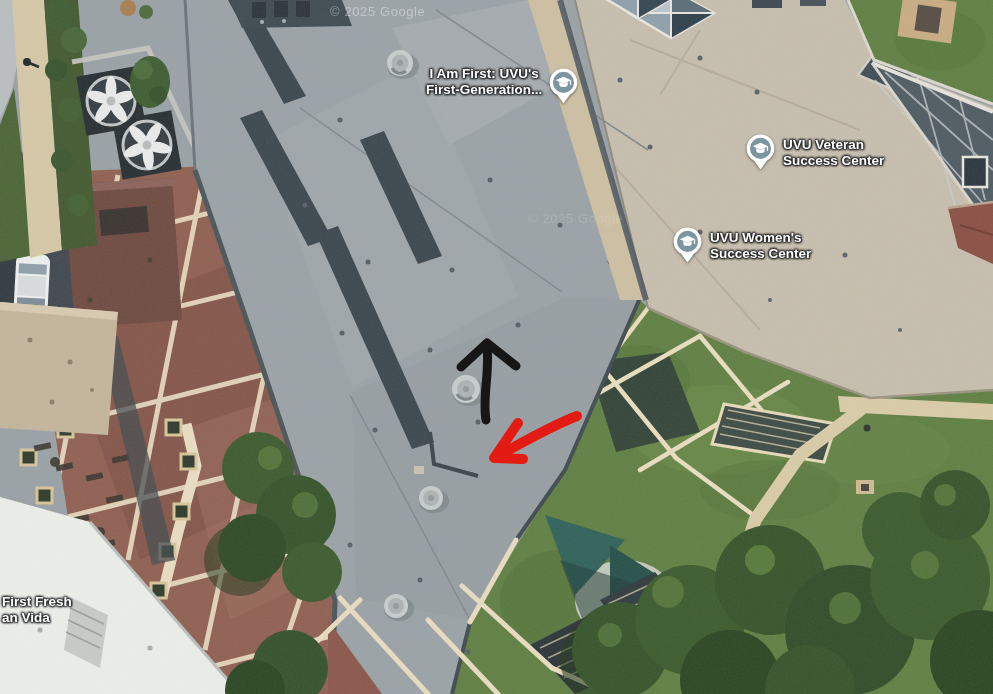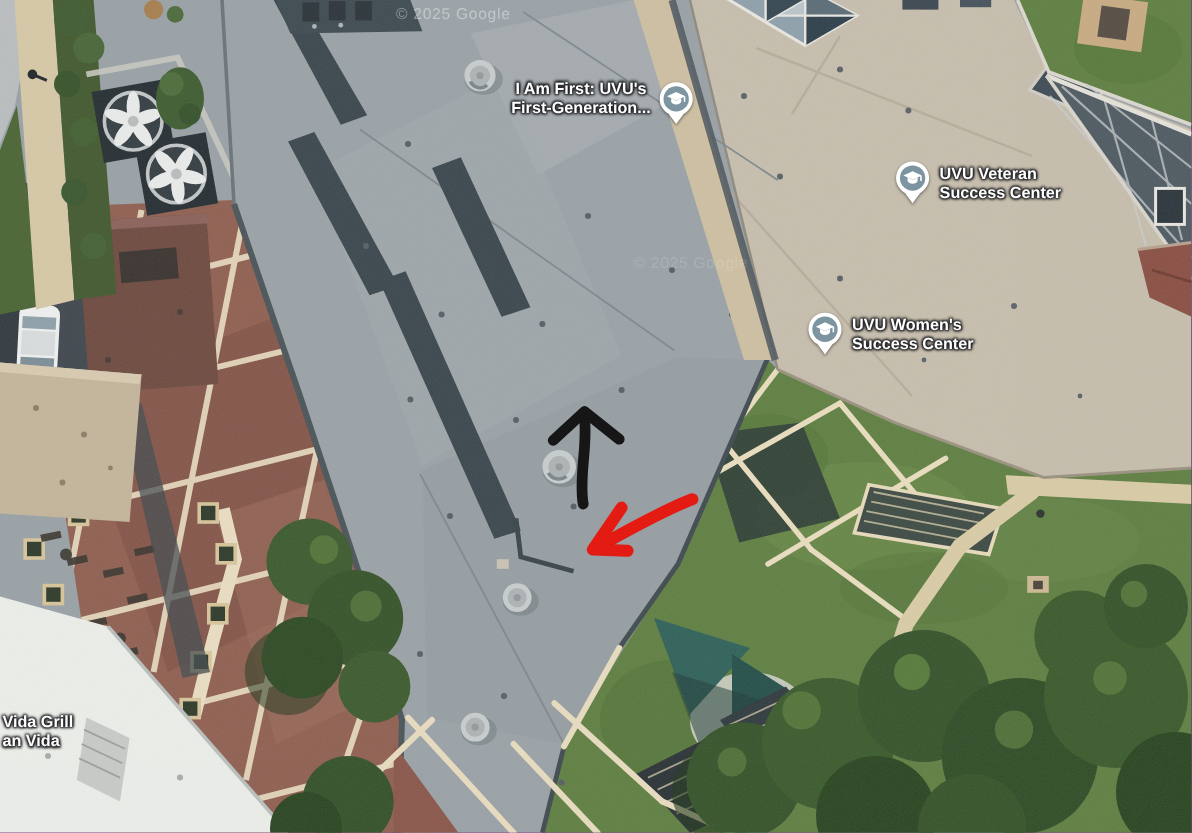--- a/index.html
+++ b/index.html
@@ -480,37 +480,37 @@
     <path d="M12 7.2 L18.4 10.2 L12 13.2 L5.6 10.2 Z" fill="#ffffff"></path>
     <path d="M8.5 11.6 v2.3 c0 1.1 1.6 2 3.5 2 s3.5-.9 3.5-2 v-2.3 L12 13.3 Z" fill="#ffffff"></path>
     <path d="M17.8 10.4 v3.6" stroke="#ffffff" stroke-width="1.1"></path>
   </svg>
   <div class="poi-text">
     <div>UVU Veteran</div>
     <div>Success Center</div>
   </div>
 </div>
 
-<div class="poi" style="left:673px;top:263px">
+<div class="poi" style="left:673px;top:230px">
   <svg class="pin pin-left" width="29" height="36" viewBox="0 0 24 30">
     <path d="M12 0.5 C5.6 0.5 0.5 5.6 0.5 12 c0 4.6 2.7 8.3 6.2 10.3 L12 29.5 l5.3-7.2 c3.5-2 6.2-5.7 6.2-10.3 C23.5 5.6 18.4 0.5 12 0.5 Z" fill="#ffffff"></path>
     <circle cx="12" cy="12" r="8.8" fill="#7d95a1"></circle>
     <path d="M12 7.2 L18.4 10.2 L12 13.2 L5.6 10.2 Z" fill="#ffffff"></path>
     <path d="M8.5 11.6 v2.3 c0 1.1 1.6 2 3.5 2 s3.5-.9 3.5-2 v-2.3 L12 13.3 Z" fill="#ffffff"></path>
     <path d="M17.8 10.4 v3.6" stroke="#ffffff" stroke-width="1.1"></path>
   </svg>
   <div class="poi-text">
     <div>UVU Women's</div>
     <div>Success Center</div>
   </div>
 </div>
 
 <div class="poi" style="left:2px;top:594px">
   <div class="poi-text">
-    <div>Vida Grill</div>
+    <div>First Fresh</div>
     <div>an Vida</div>
   </div>
 </div>
 
 <svg class="overlay" viewBox="0 0 993 694">
   <g stroke="#161616" stroke-width="9" stroke-linecap="round" stroke-linejoin="round" fill="none">
     <path d="M486 420 C 482 398, 490 372, 487 347"></path>
     <path d="M461 367 L487 343 L516 366"></path>
   </g>
   <g stroke="#e41b12" stroke-width="10" stroke-linecap="round" stroke-linejoin="round" fill="none">

